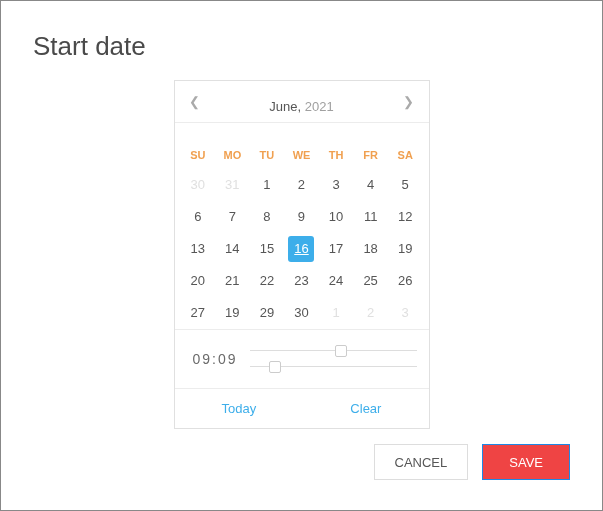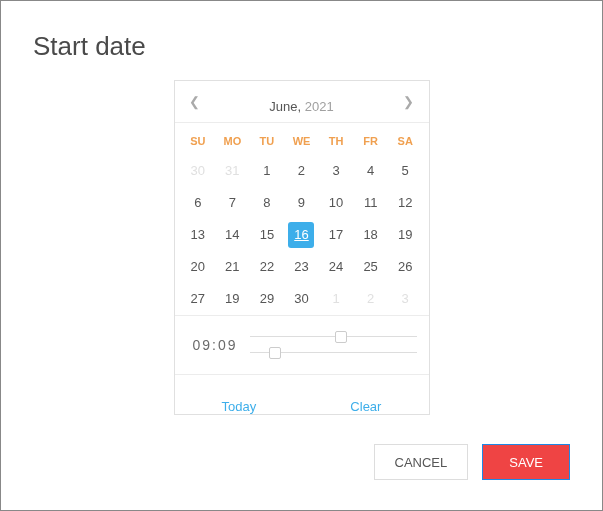--- a/index.html
+++ b/index.html
@@ -58,21 +58,21 @@
       grid-template-columns: repeat(7, 1fr);
       text-align: center;
       padding: 0 6px;
     }
     .dow-row {
       font-size: 11px;
       font-weight: 600;
       color: #f0a050;
       height: 28px;
       align-items: center;
-      margin-top: 4px;
+      margin-top: 18px;
     }
     .week-row {
       height: 32px;
       align-items: center;
     }
     .day {
       font-size: 13px;
       color: #565656;
       cursor: pointer;
       width: 26px;
@@ -123,21 +123,21 @@
       width: 12px;
       height: 12px;
       border: 1px solid #ccc;
       background: #fff;
       border-radius: 2px;
       transform: translateX(-50%);
     }
     .footer {
       display: flex;
       justify-content: space-around;
-      align-items: flex-end;
+      align-items: center;
       height: 40px;
       border-top: 1px solid #ececec;
     }
     .footer-link {
       color: #3daeea;
       font-size: 13px;
       cursor: pointer;
     }
     .actions {
       position: absolute;

